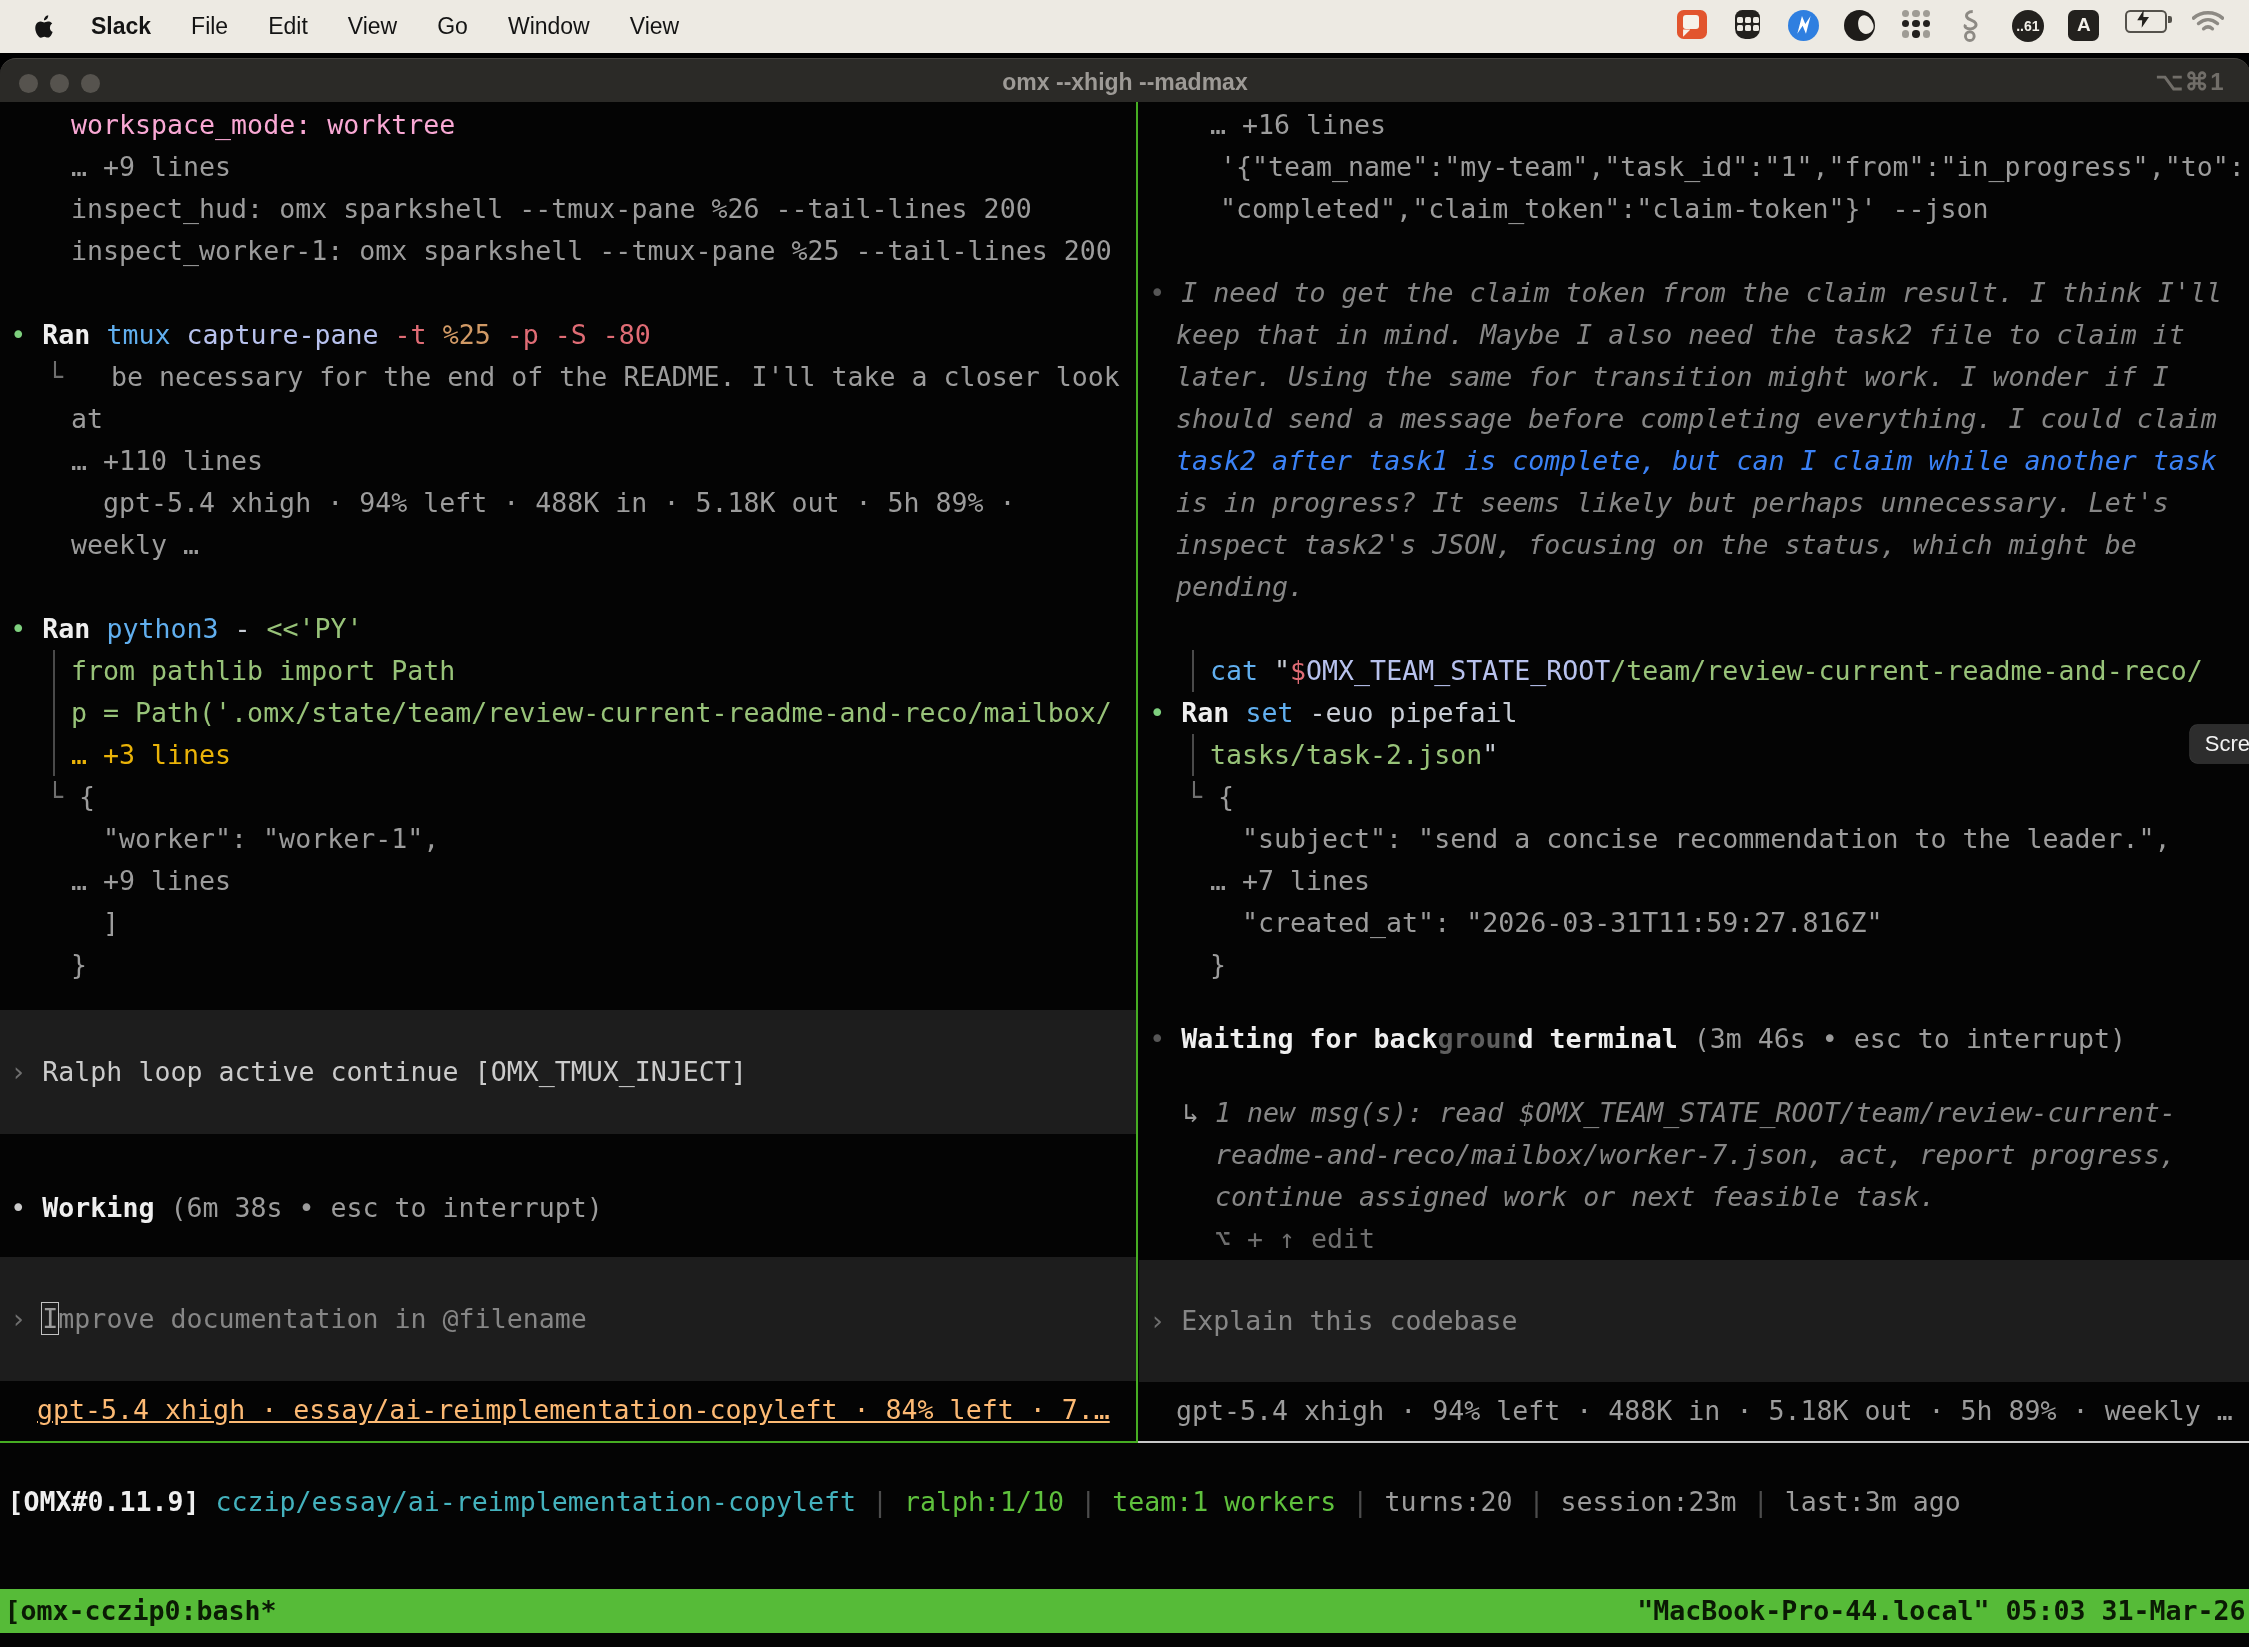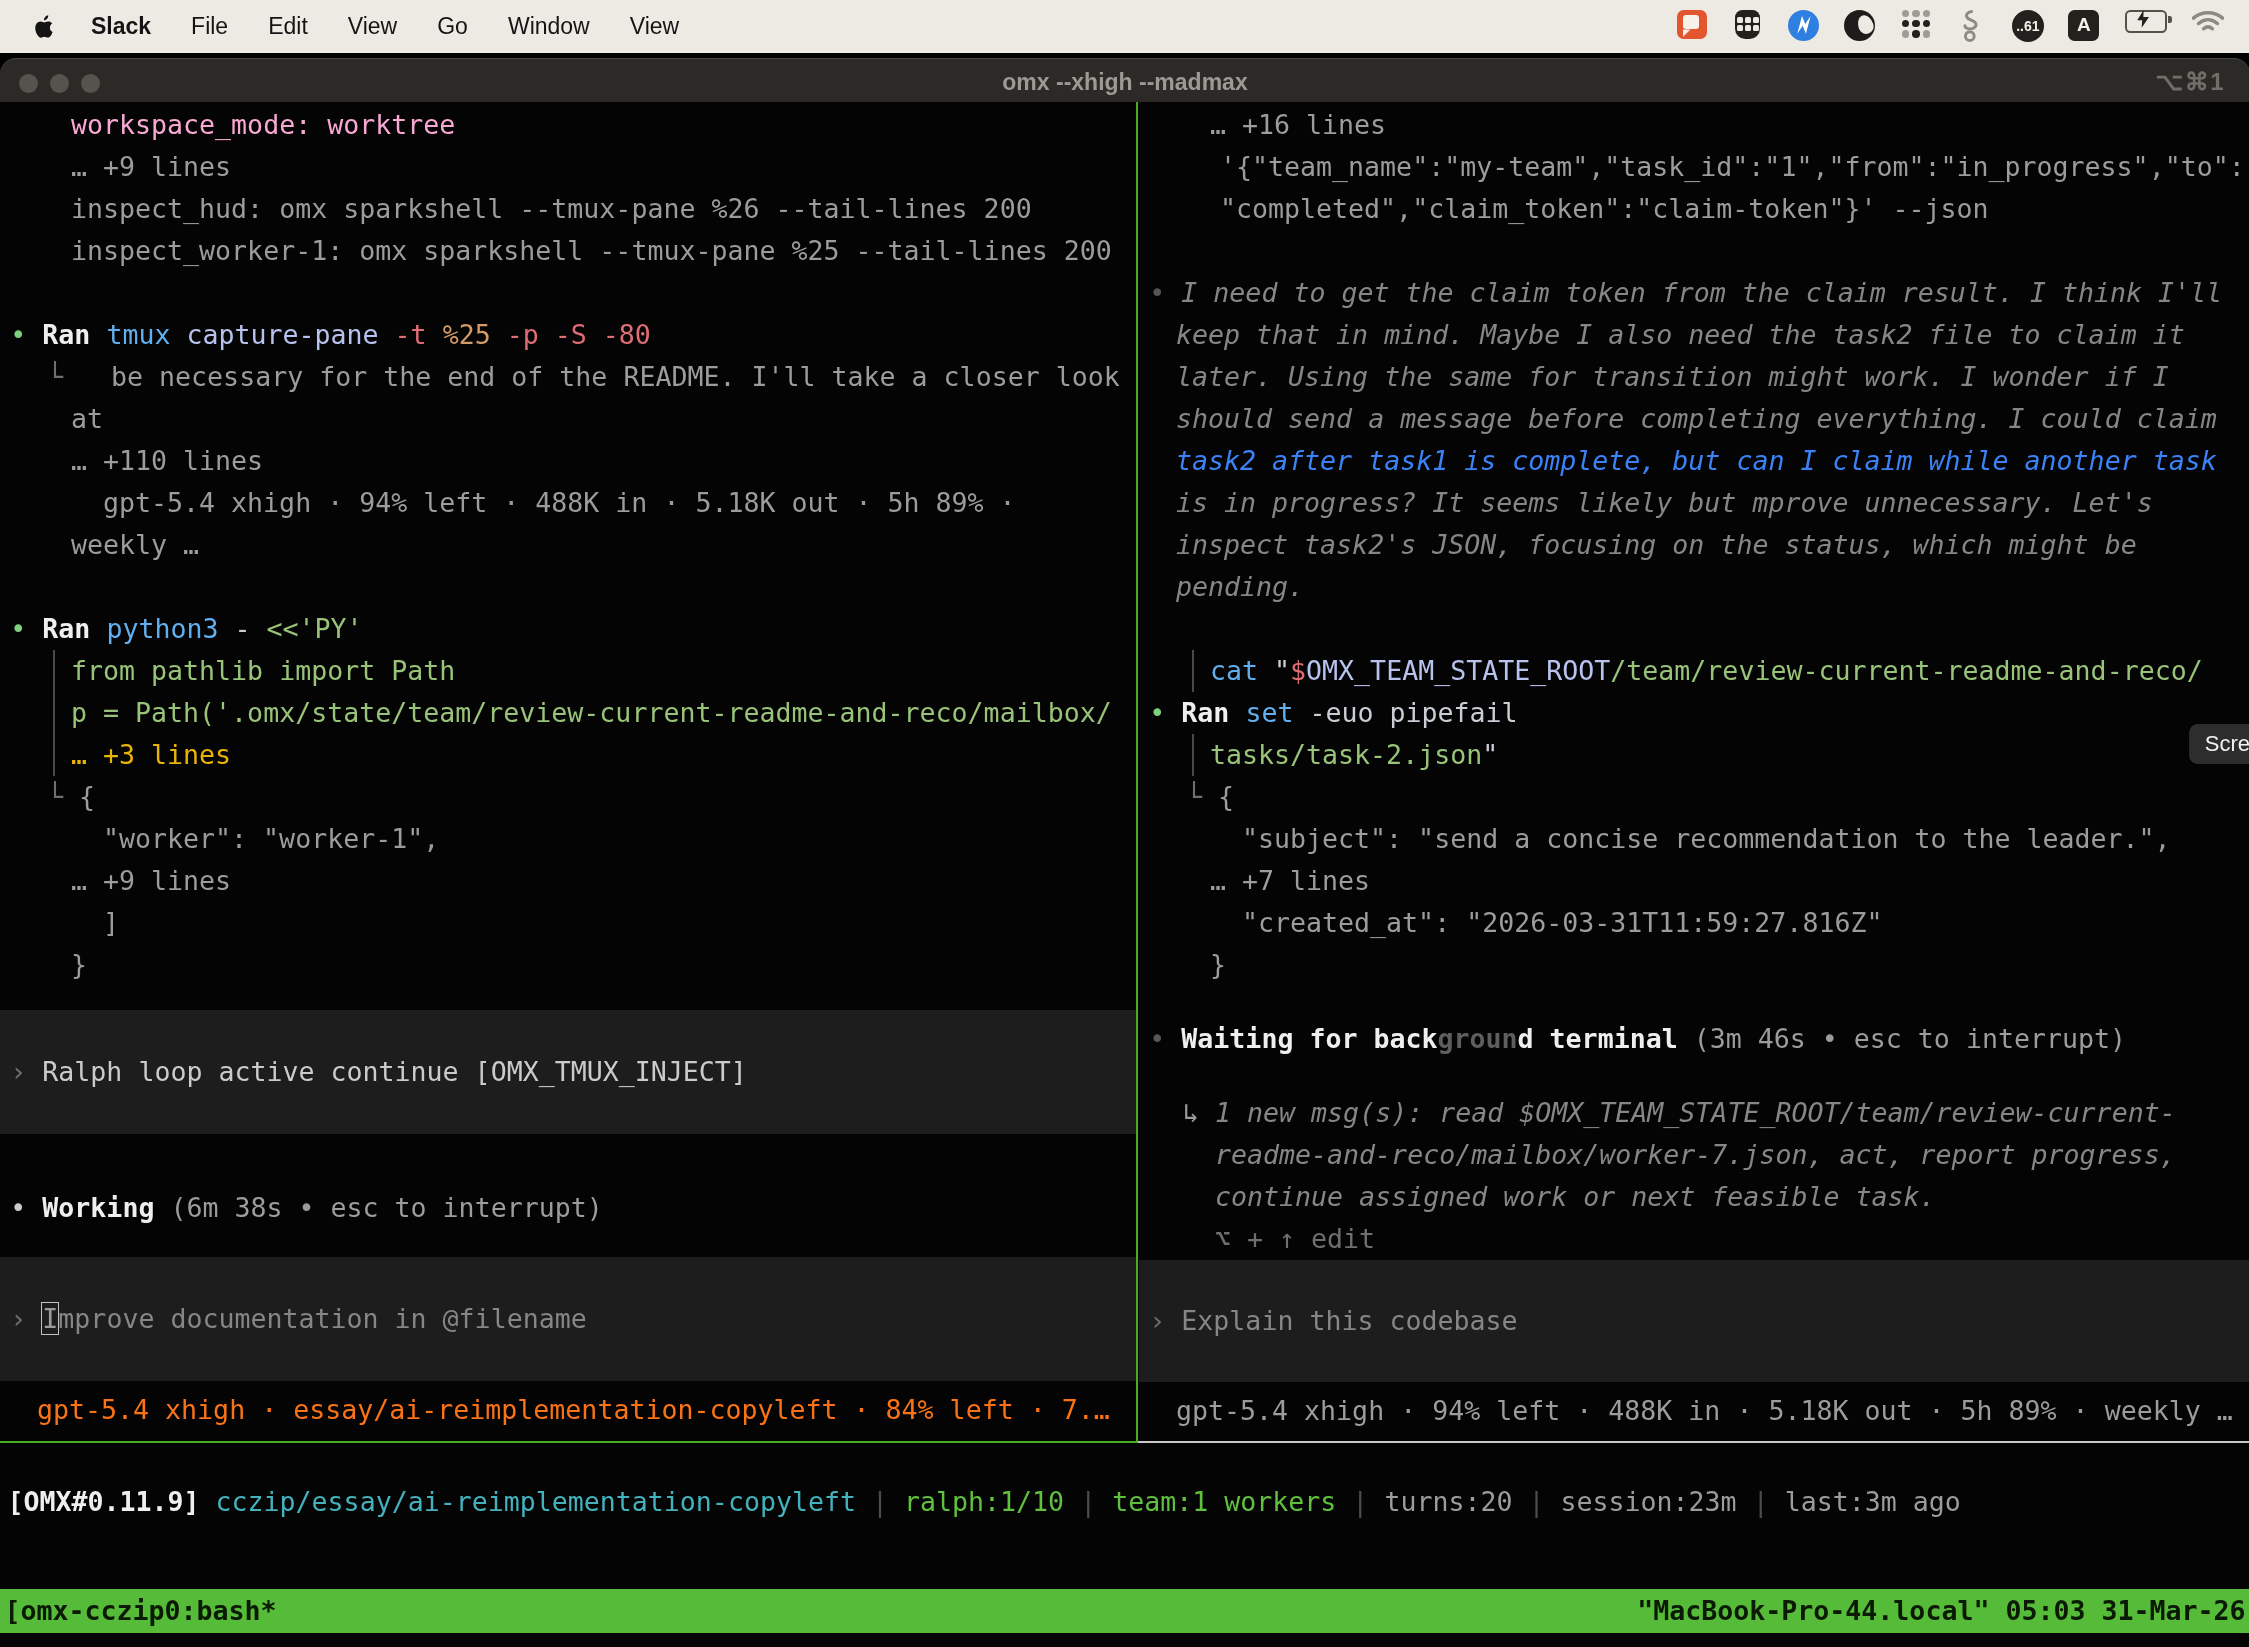--- a/index.html
+++ b/index.html
@@ -180,33 +180,33 @@
       <div class="band" style="height: 124px;">
         <div class="line" style="padding-left: 10.3px;"><span style="color: rgb(111, 111, 111);">› </span><span style="color: rgb(203, 203, 203);">Ralph loop active continue [OMX_TMUX_INJECT]</span></div>
       </div>
       <div style="height: 53px;"></div>
       <div class="line" style="padding-left: 10.3px;"><span style="color: rgb(203, 203, 203);">• </span><span style="color: rgb(239, 239, 239); font-weight: 700;">Working </span><span style="color: rgb(156, 156, 156);">(6m 38s • esc to interrupt)</span></div>
       <div style="height: 28px;"></div>
       <div class="band" style="height: 124px;">
         <div class="line" style="padding-left: 10.3px;"><span style="color: rgb(111, 111, 111);">› </span><span class="cursor" style="color: rgb(156, 156, 156);">I</span><span style="color: rgb(134, 134, 134);">mprove documentation in @filename</span></div>
       </div>
       <div style="height: 8.9px;"></div>
-      <div class="line" style="padding-left: 37px;"><span style="color: #f97316;">gpt-5.4 xhigh · essay/ai-reimplementation-copyleft · 84% left · 7.…</span></div>
+      <div class="line" style="padding-left: 37px;"><span style="color: #fdba74; text-decoration: underline;">gpt-5.4 xhigh · essay/ai-reimplementation-copyleft · 84% left · 7.…</span></div>
     </div>
   <div class="pane pane-right" id="right-pane">
       <div class="line" style="padding-left: 71px;"><span style="color: rgb(156, 156, 156);">… +16 lines</span></div>
       <div class="line" style="padding-left: 81px;"><span style="color: rgb(156, 156, 156);">'{"team_name":"my-team","task_id":"1","from":"in_progress","to":</span></div>
       <div class="line" style="padding-left: 81px;"><span style="color: rgb(156, 156, 156);">"completed","claim_token":"claim-token"}' --json</span></div>
       <div style="height: 42px;"></div>
       <div class="line" style="padding-left: 10.3px;"><span style="color: rgb(86, 86, 86);">• </span><span style="color: rgb(134, 134, 134); font-style: italic;">I need to get the claim token from the claim result. I think I'll</span></div>
       <div class="line" style="padding-left: 37px;"><span style="color: rgb(134, 134, 134); font-style: italic;">keep that in mind. Maybe I also need the task2 file to claim it</span></div>
       <div class="line" style="padding-left: 37px;"><span style="color: rgb(134, 134, 134); font-style: italic;">later. Using the same for transition might work. I wonder if I</span></div>
       <div class="line" style="padding-left: 37px;"><span style="color: rgb(134, 134, 134); font-style: italic;">should send a message before completing everything. I could claim</span></div>
       <div class="line" style="padding-left: 37px;"><span style="color: #3b82f6; font-style: italic;">task2 after task1 is complete, but can I claim while another task</span></div>
-      <div class="line" style="padding-left: 37px;"><span style="color: rgb(134, 134, 134); font-style: italic;">is in progress? It seems likely but mprove unnecessary. Let's</span></div>
+      <div class="line" style="padding-left: 37px;"><span style="color: rgb(134, 134, 134); font-style: italic;">is in progress? It seems likely but perhaps unnecessary. Let's</span></div>
       <div class="line" style="padding-left: 37px;"><span style="color: rgb(134, 134, 134); font-style: italic;">inspect task2's JSON, focusing on the status, which might be</span></div>
       <div class="line" style="padding-left: 37px;"><span style="color: rgb(134, 134, 134); font-style: italic;">pending.</span></div>
       <div style="height: 42px;"></div>
       <div class="line guide" style="padding-left: 71px;"><span style="color: rgb(97, 175, 239);">cat </span><span style="color: rgb(201, 206, 214);">"</span><span style="color: rgb(224, 108, 117);">$</span><span style="color: rgb(184, 194, 238);">OMX_TEAM_STATE_ROOT</span><span style="color: rgb(152, 195, 121);">/team/review-current-readme-and-reco/</span></div>
       <div class="line" style="padding-left: 10.3px;"><span style="color: rgb(126, 208, 126);">• </span><span style="color: rgb(239, 239, 239); font-weight: 700;">Ran </span><span style="color: rgb(97, 175, 239);">set </span><span style="color: rgb(201, 206, 214);">-euo pipefail</span></div>
       <div class="line guide" style="padding-left: 71px;"><span style="color: rgb(152, 195, 121);">tasks/task-2.json</span><span style="color: rgb(201, 206, 214);">"</span></div>
       <div class="line" style="padding-left: 47px;"><span style="color: rgb(111, 111, 111);">└ </span><span style="color: rgb(156, 156, 156);">{</span></div>
       <div class="line" style="padding-left: 103px;"><span style="color: rgb(156, 156, 156);">"subject": "send a concise recommendation to the leader.",</span></div>
       <div class="line" style="padding-left: 71px;"><span style="color: rgb(156, 156, 156);">… +7 lines</span></div>
       <div class="line" style="padding-left: 103px;"><span style="color: rgb(156, 156, 156);">"created_at": "2026-03-31T11:59:27.816Z"</span></div>

